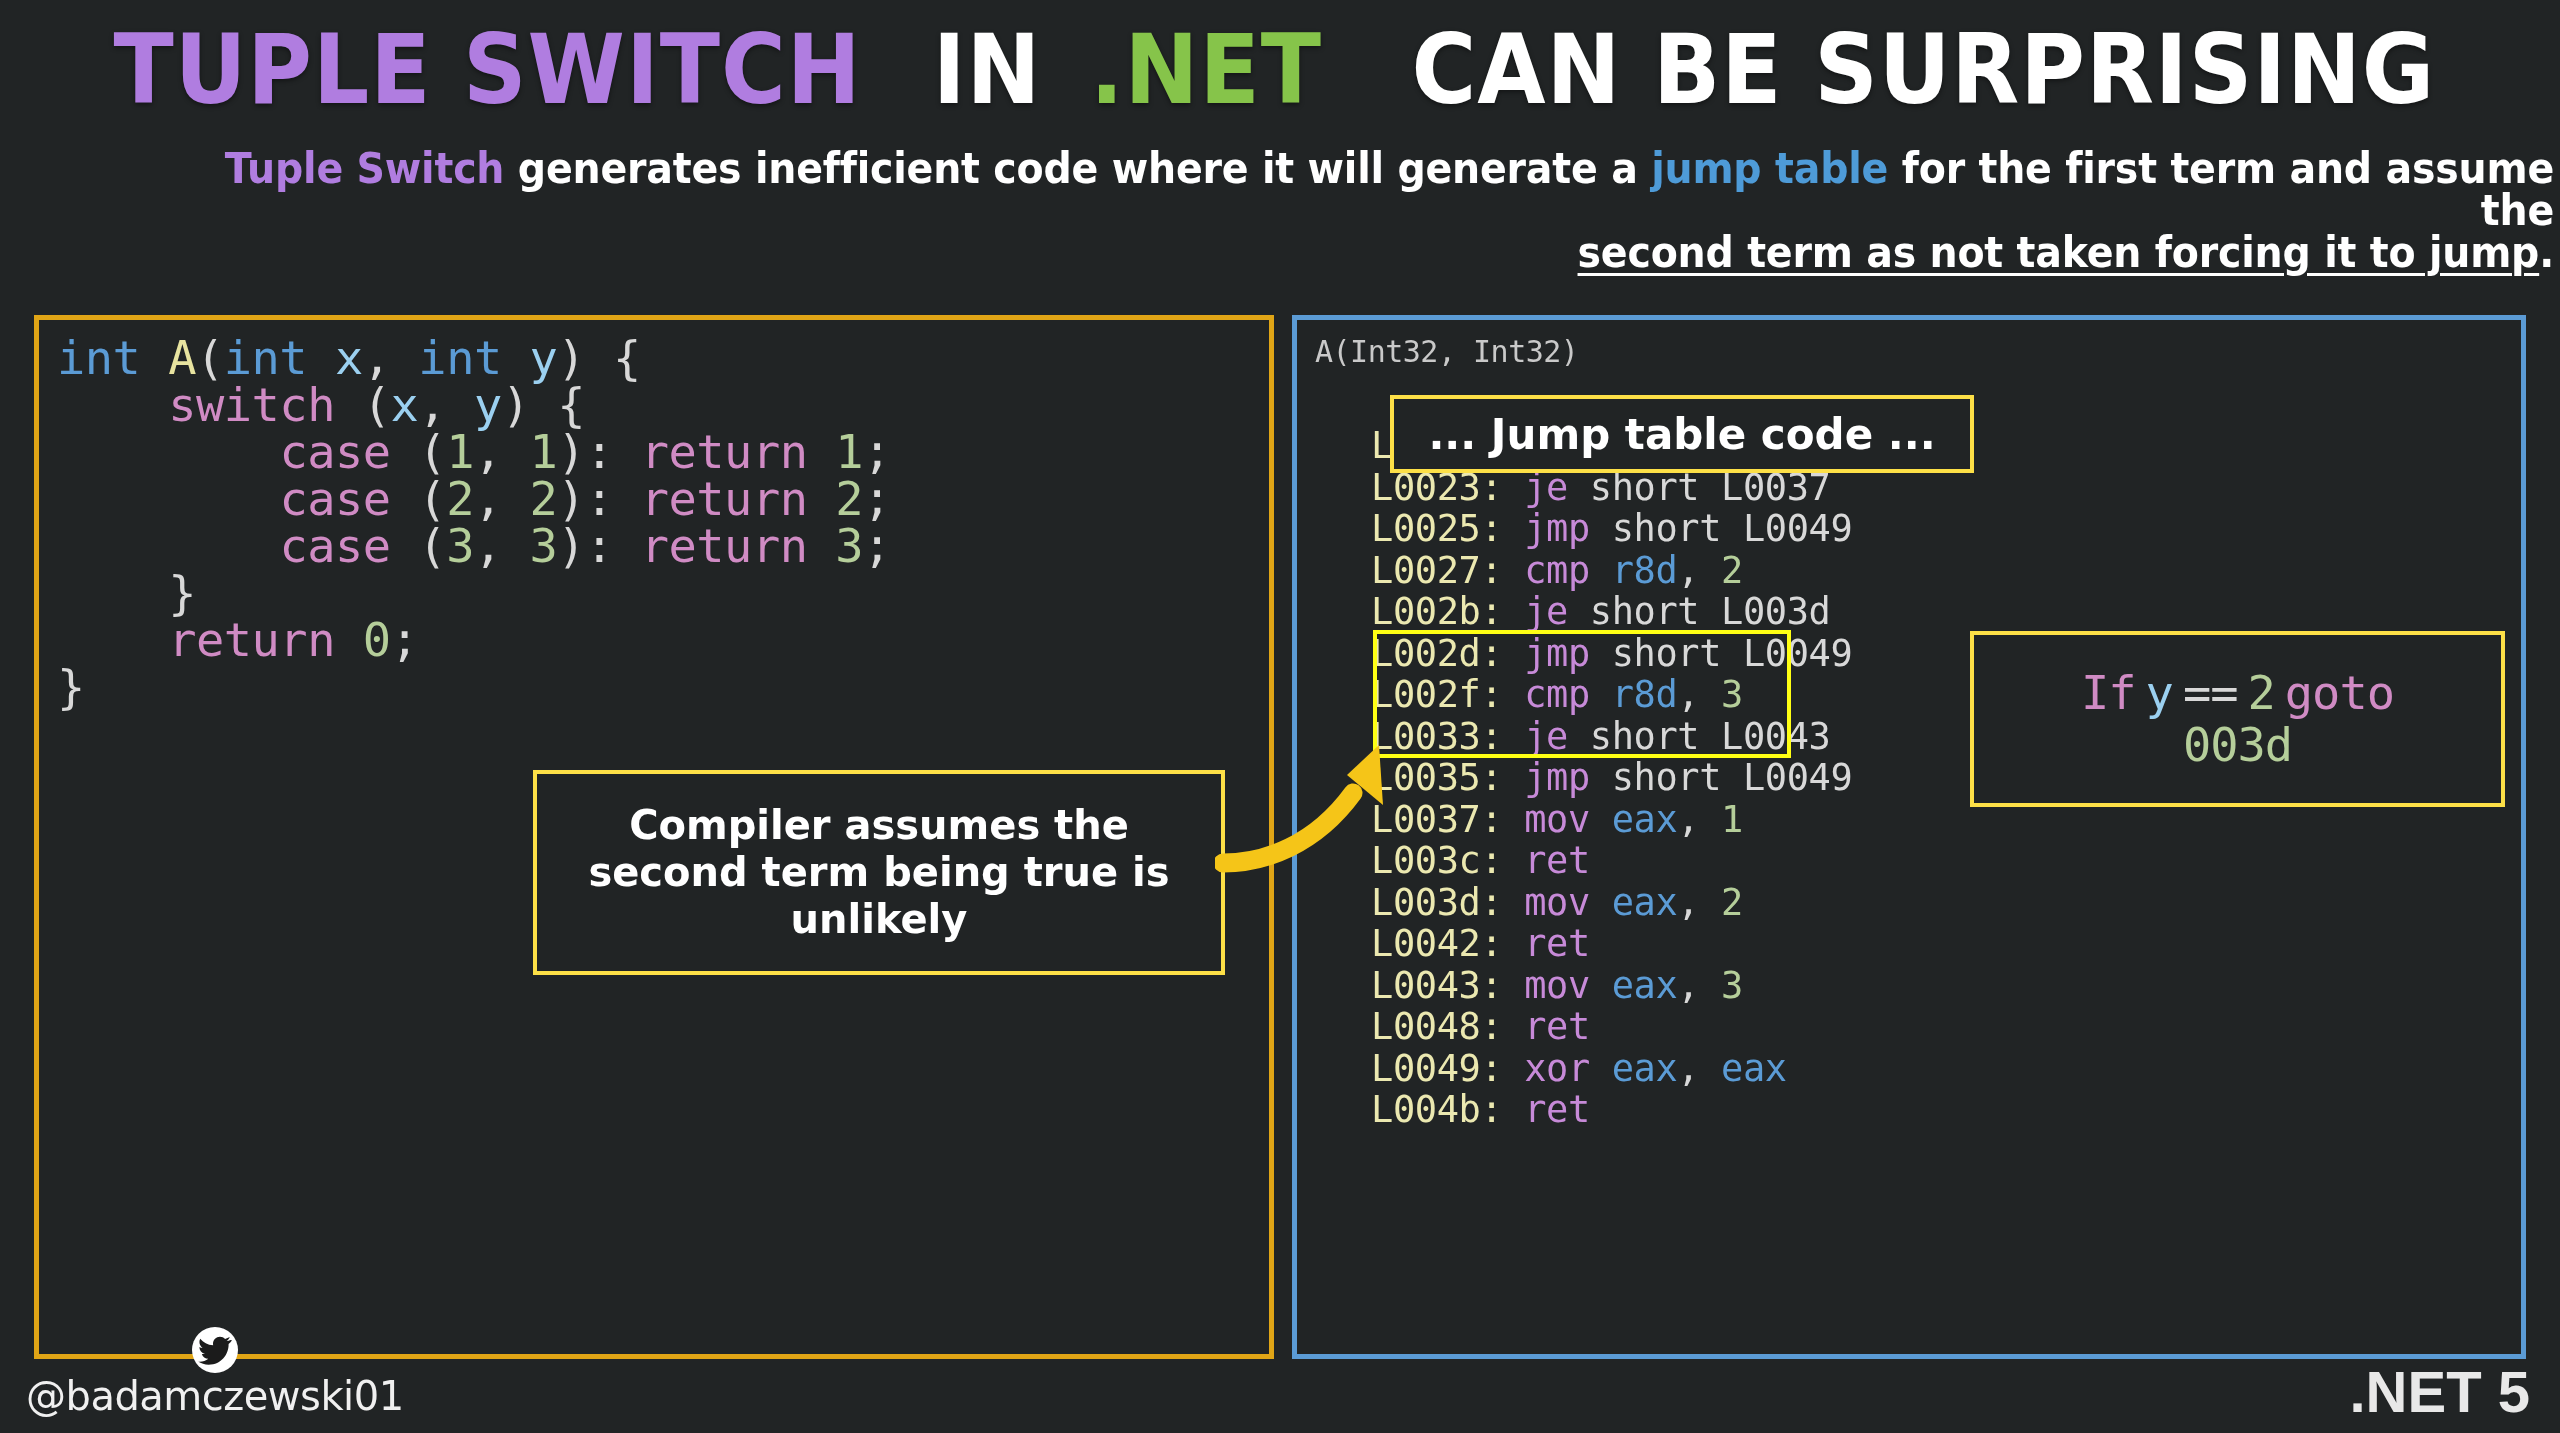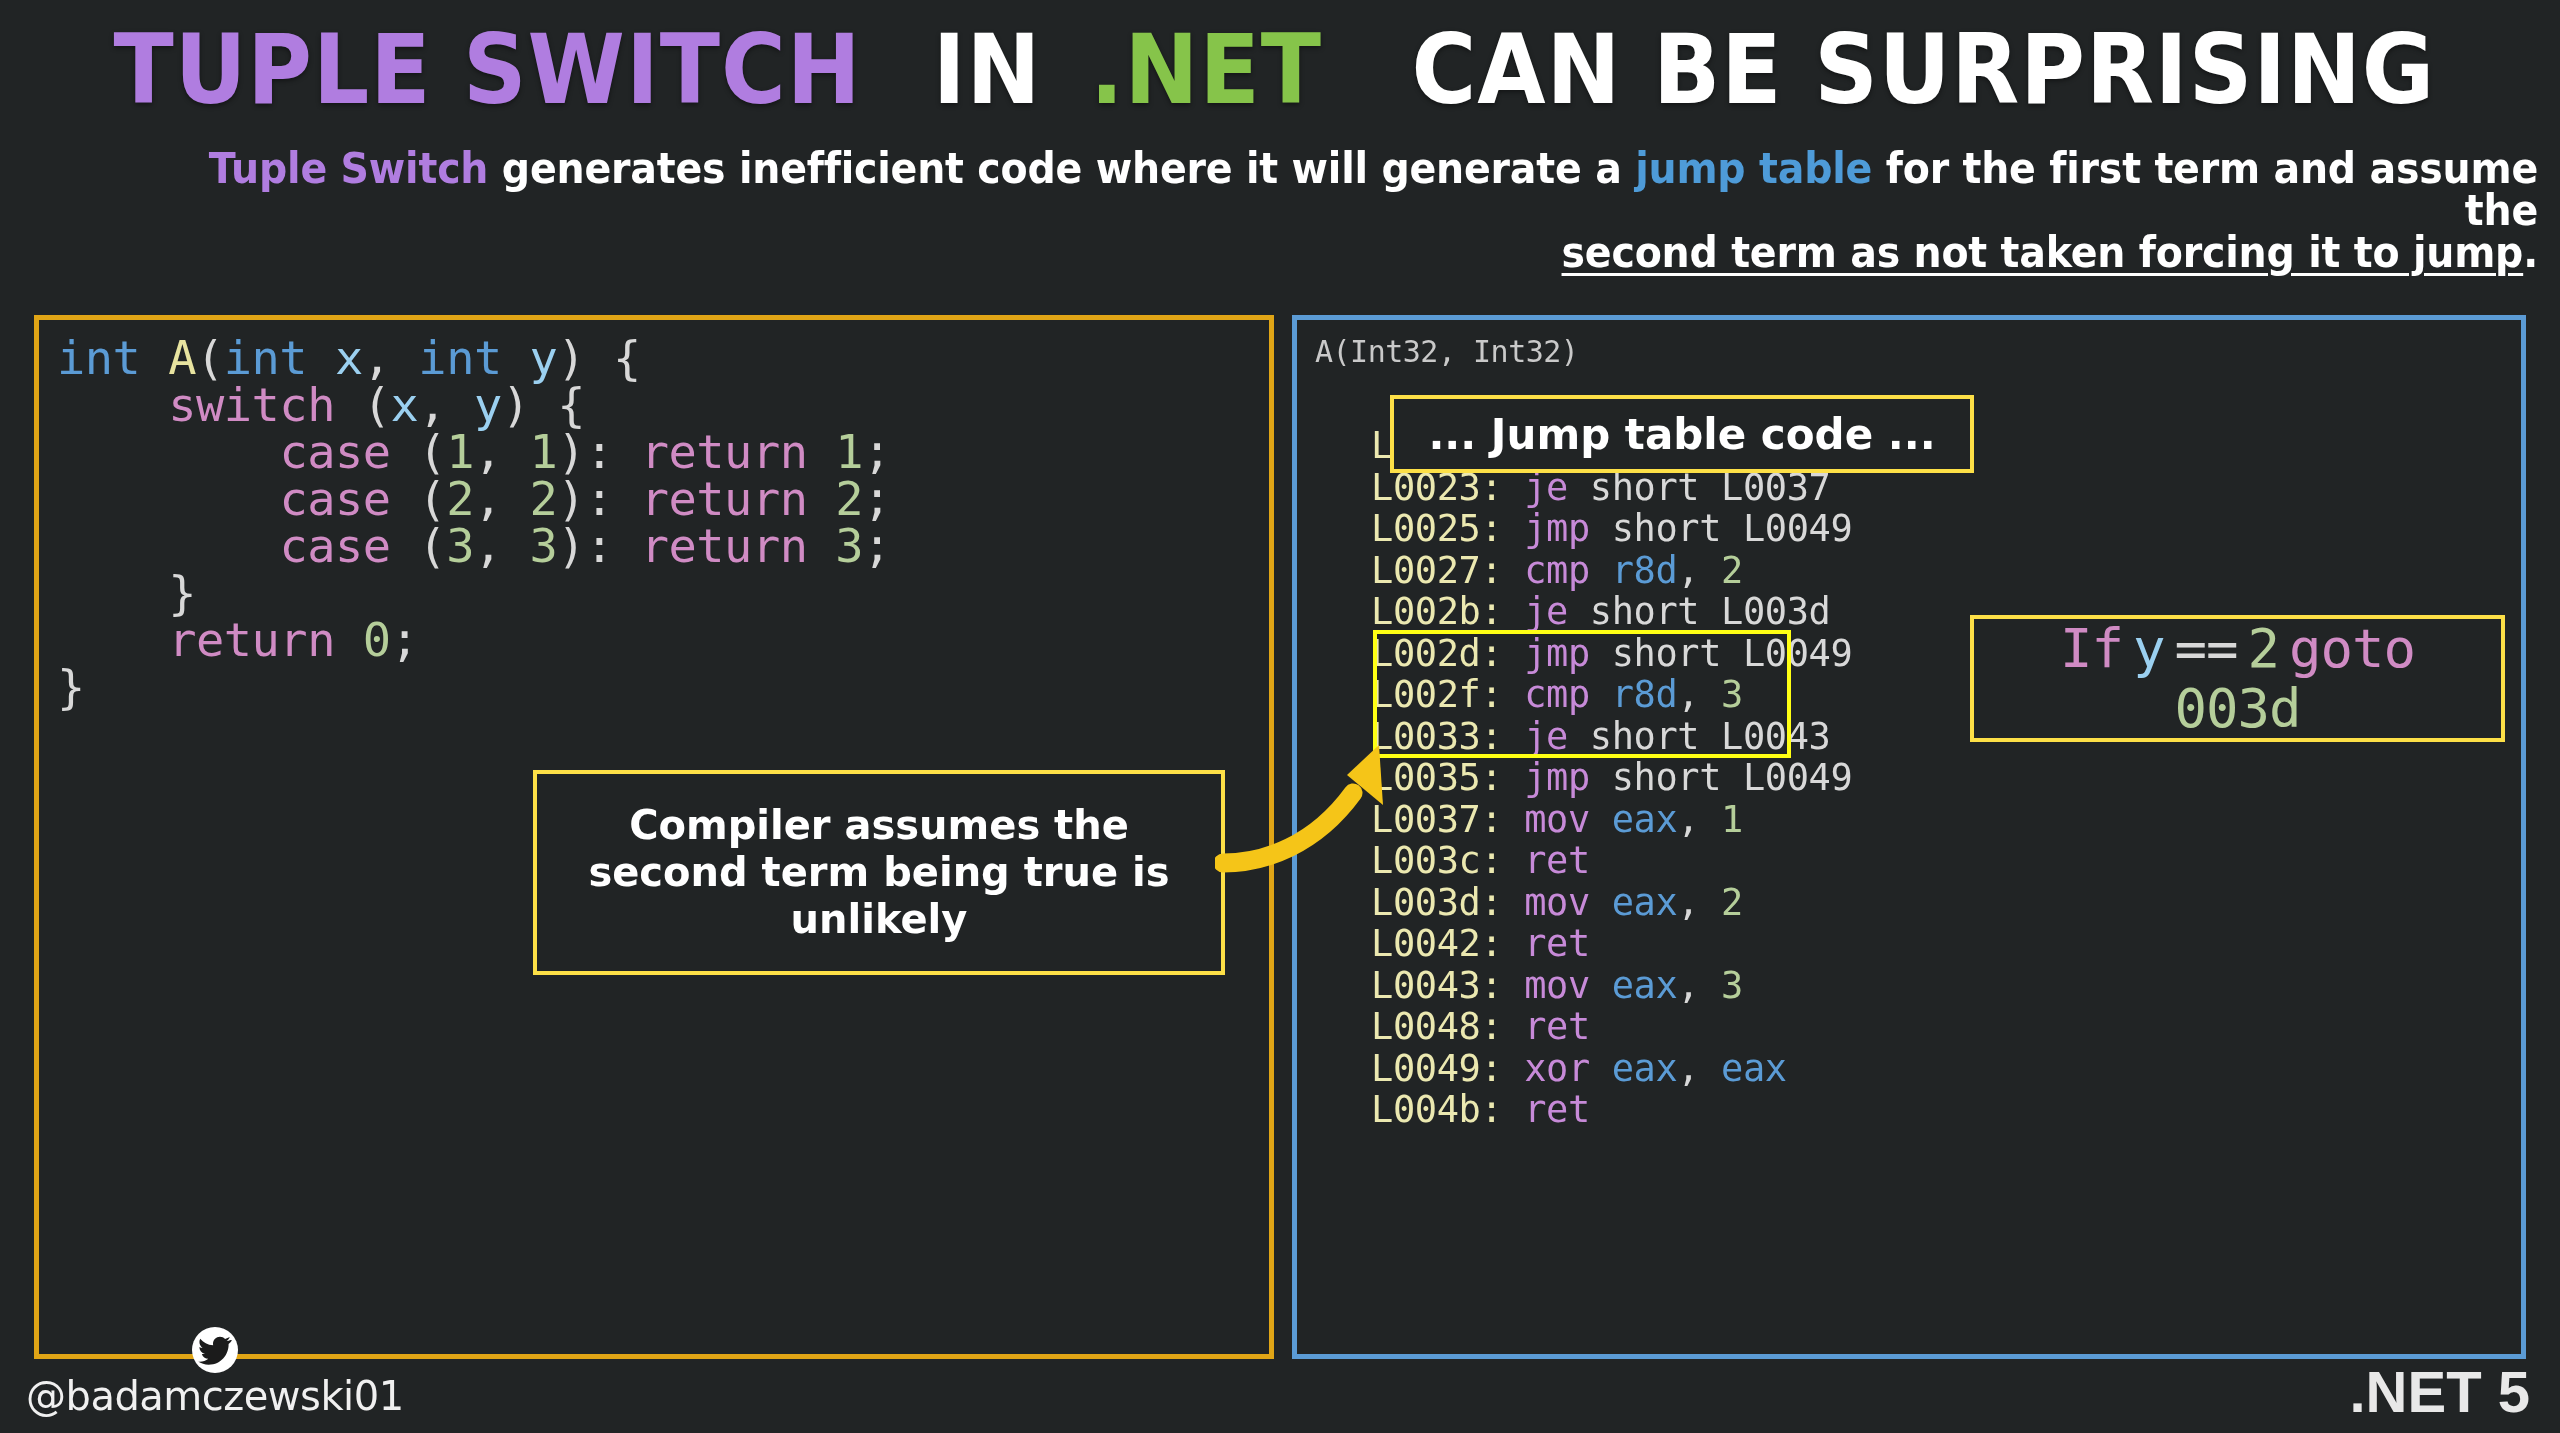--- a/index.html
+++ b/index.html
@@ -37,21 +37,21 @@
   }
   .t-purple { color: #b07de0; }
   .t-white  { color: #ffffff; }
   .t-green  { color: #86c councils; }
   .t-green  { color: #88c css; }
   .t-green  { color: #86c44a; }
 
   
   #subtitle {
     position: absolute;
-    left: 14px; top: 148px;
+    left: 30px; top: 148px;
     width: 2524px;
     text-align: right;
     font-family: "DejaVu Sans", sans-serif;
     font-weight: bold;
     font-size: 42px;
     line-height: 1.0;
     color: #ffffff;
     letter-spacing: -0.2px;
   }
   #subtitle .line { display: block; transform: scaleX(0.94); transform-origin: right center; }
@@ -149,24 +149,24 @@
     left: 533px; top: 770px;
     width: 692px; height: 205px;
     font-family: "DejaVu Sans", sans-serif;
     font-weight: bold;
     font-size: 40px;
     line-height: 1.18;
     color: #ffffff;
     padding: 8px 26px;
   }
   #callout-ify {
-    left: 1970px; top: 615px;
-    width: 535px; height: 127px;
-    font-family: "DejaVu Sans Mono", monospace;
-    font-size: 54px;
+    left: 1970px; top: 631px;
+    width: 535px; height: 176px;
+    font-family: "DejaVu Sans Mono", monospace;
+    font-size: 47px;
     line-height: 1.1;
     letter-spacing: -1px;
   }
   #callout-ify .ify-kw  { color: #d08bc4; }
   #callout-ify .ify-var { color: #9bd0f0; }
   #callout-ify .ify-op  { color: #d8d8d8; }
   #callout-ify .ify-num { color: #b5ce9a; }
 
   
   #arrow { position: absolute; left: 1215px; top: 735px; width: 210px; height: 160px; }

